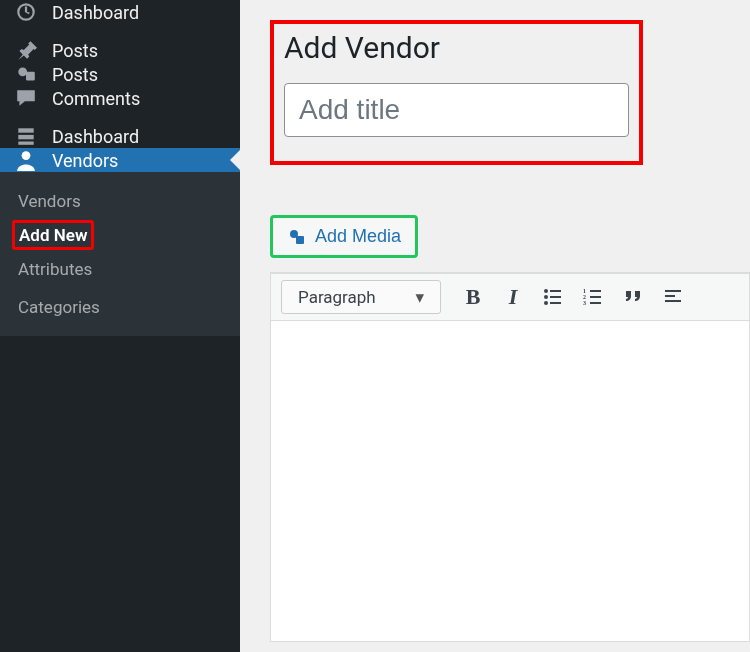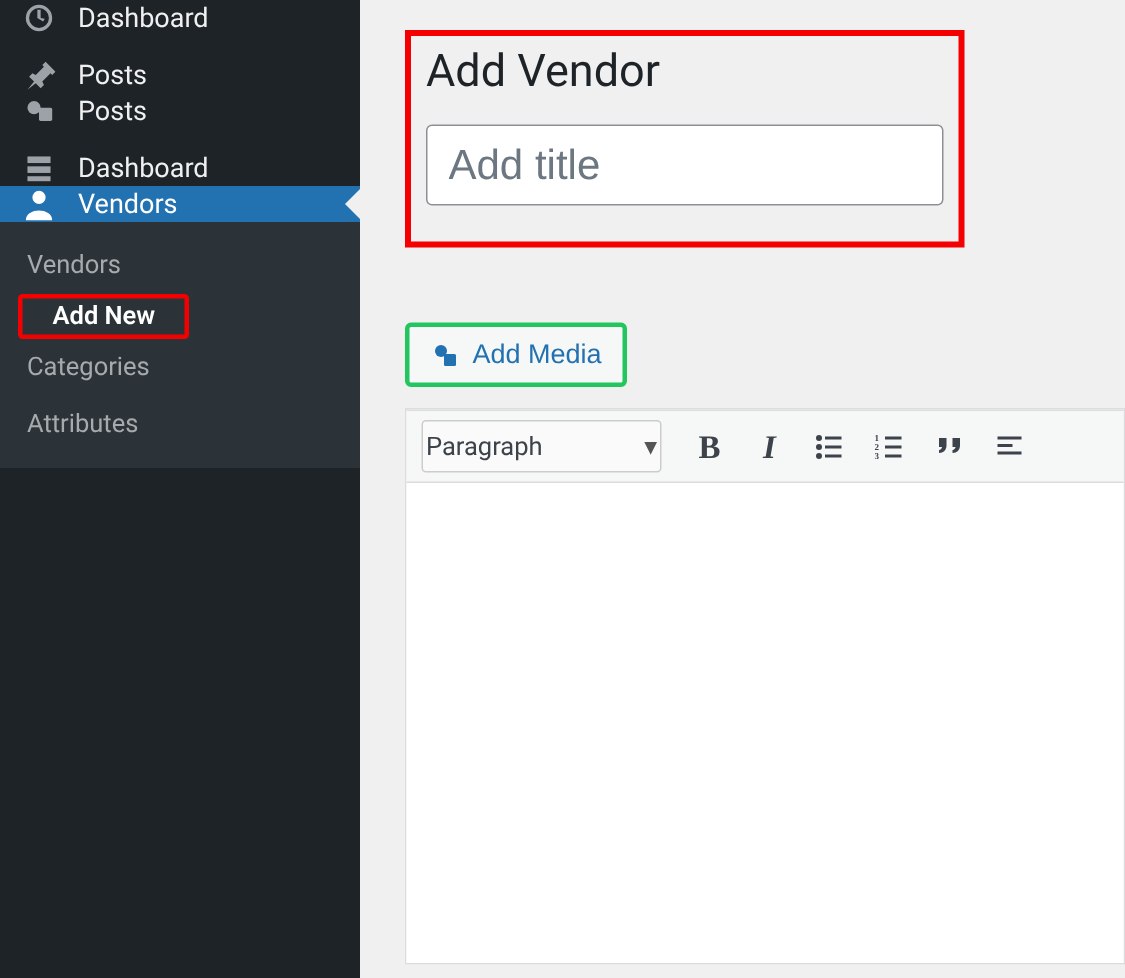--- a/index.html
+++ b/index.html
@@ -65,21 +65,21 @@
       font-size: 17px;
       cursor: pointer;
     }
     .submenu-item.highlighted {
       color: #fff;
       font-weight: 600;
     }
     .highlight-red {
       border: 3px solid #f40000;
       display: inline-block;
-      padding: 2px 20px;
+      padding: 2px 4px;
       border-radius: 3px;
       margin-left: 12px;
     }
     .main {
       margin-left: 240px;
       padding: 20px 0 0 30px;
       height: 652px;
     }
     .title-block {
       border: 4px solid #f40000;
@@ -134,21 +134,21 @@
       border-top: 1px solid #dcdcde;
       border-bottom: 1px solid #dcdcde;
       padding: 6px 10px;
       gap: 4px;
     }
     .format-select {
       display: flex;
       align-items: center;
       justify-content: space-between;
       width: 160px;
-      padding: 6px 2px;
+      padding: 6px 16px;
       border: 1px solid #ccc;
       border-radius: 3px;
       background: #fafafa;
       font-size: 17px;
       color: #3c434a;
       margin-right: 10px;
     }
     .format-select .chev { color: #555; }
     .tb-btn {
       width: 36px;
@@ -198,20 +198,28 @@
     <span class="menu-icon">
       <svg viewBox="0 0 20 20" width="22" height="22">
           <circle cx="7" cy="8" r="4"></circle>
           <rect x="10" y="8" width="8" height="8" rx="1"></rect>
         </svg>
     </span>
     <span class="menu-label">Posts</span>
   </div>
 
 
+  <div class="menu-item">
+    <span class="menu-icon">
+      <svg viewBox="0 0 20 20" width="22" height="22">
+          <path d="M2 3h16v10H9l-5 4v-4H2z"></path>
+        </svg>
+    </span>
+    <span class="menu-label">Comments</span>
+  </div>
 
   <div class="separator"></div>
 
 
   <div class="menu-item">
     <span class="menu-icon">
       <svg viewBox="0 0 20 20" width="22" height="22">
           <rect x="3" y="3" width="14" height="4"></rect>
           <rect x="3" y="9" width="14" height="4"></rect>
           <rect x="3" y="15" width="14" height="3"></rect>
@@ -228,22 +236,22 @@
         </svg>
     </span>
     <span class="menu-label">Vendors</span>
   </div>
 
   <div class="submenu">
     <div class="submenu-item">Vendors</div>
     <div>
       <span class="submenu-item highlighted highlight-red">Add New</span>
     </div>
+    <div class="submenu-item">Attributes</div>
     <div class="submenu-item">Categories</div>
-    <div class="submenu-item">Attributes</div>
   </div>
 </div>
 
 <div class="main">
   <div class="title-block">
     <h1 class="page-title">Add Vendor</h1>
     <input type="text" class="title-input" placeholder="Add title" style="">
   </div>
 
   <div>

